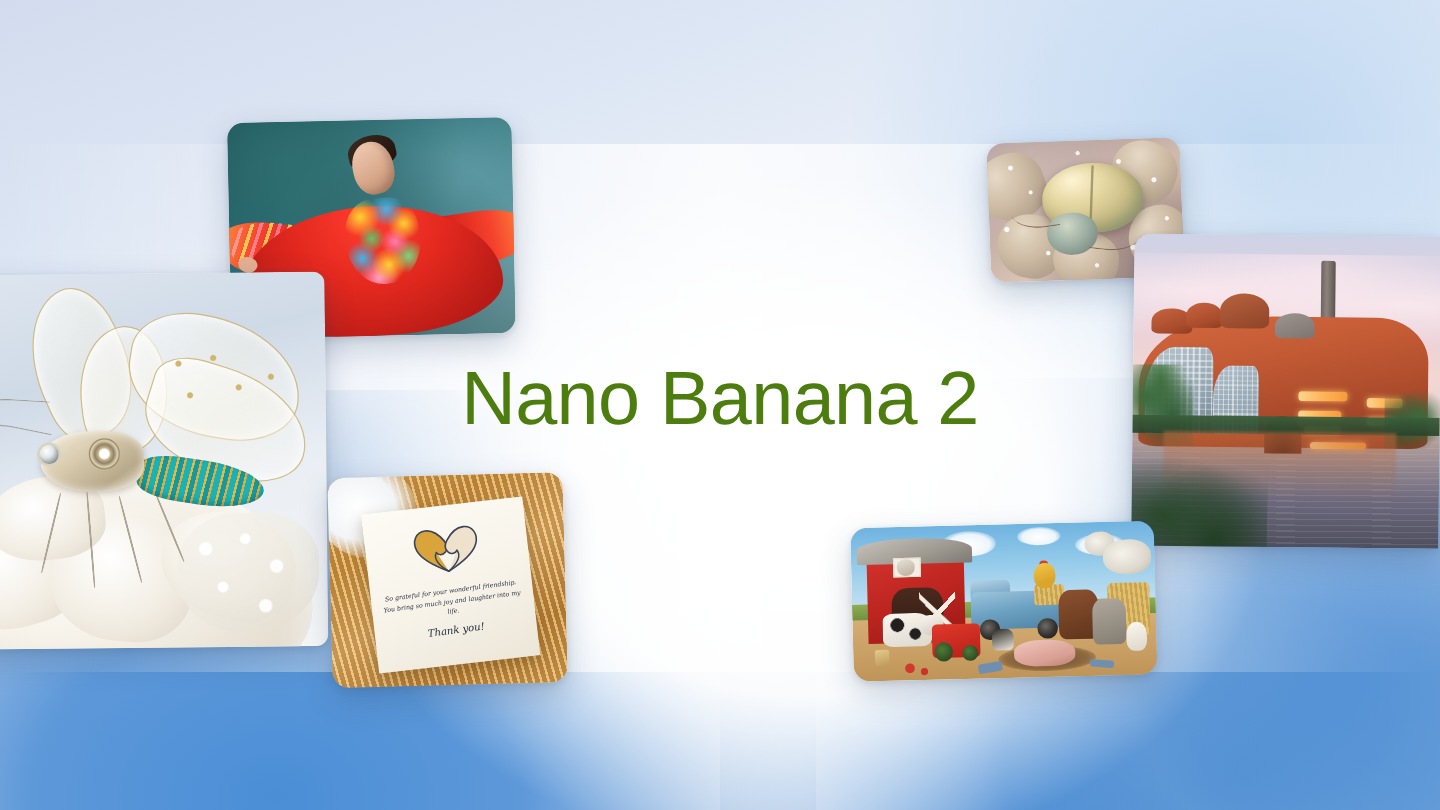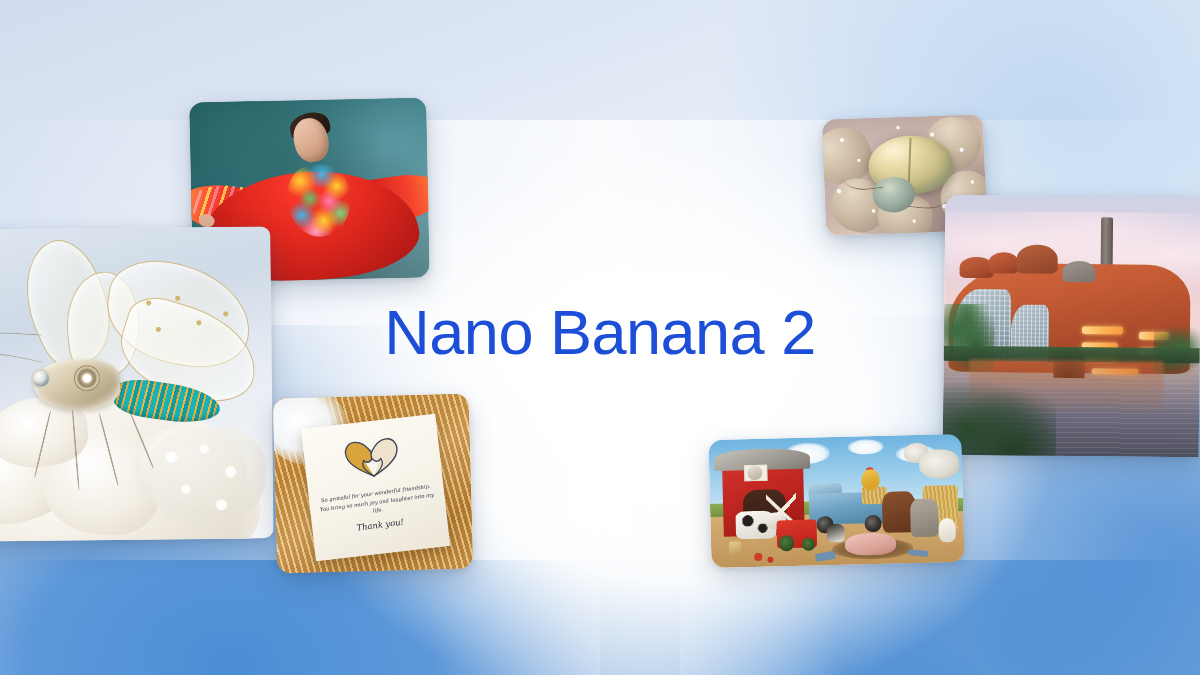--- a/index.html
+++ b/index.html
@@ -56,21 +56,21 @@
 
   
   .title {
     position: absolute;
     left: 0; right: 0;
     top: 296px;
     text-align: center;
     font-size: 63px;
     font-weight: 500;
     letter-spacing: -0.5px;
-    color: #1d4ed8;
+    color: #4d7c0f;
     z-index: 40;
     white-space: nowrap;
     text-shadow: 0 1px 14px rgba(255,255,255,0.9);
   }
 
   
   .card {
     position: absolute;
     border-radius: 14px;
     overflow: hidden;

